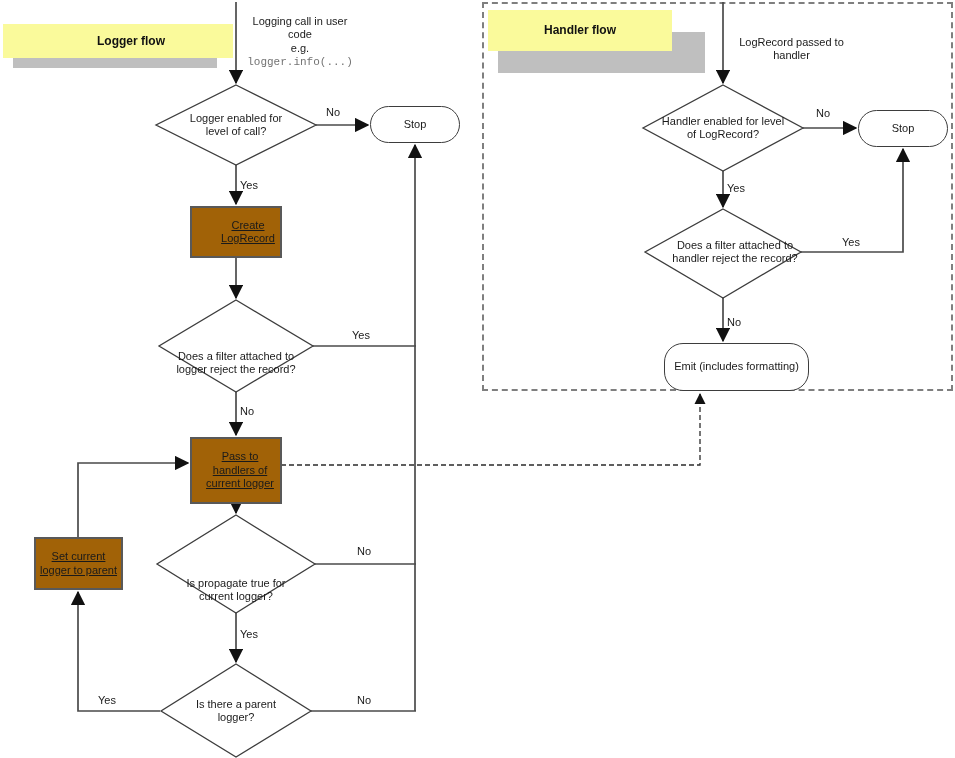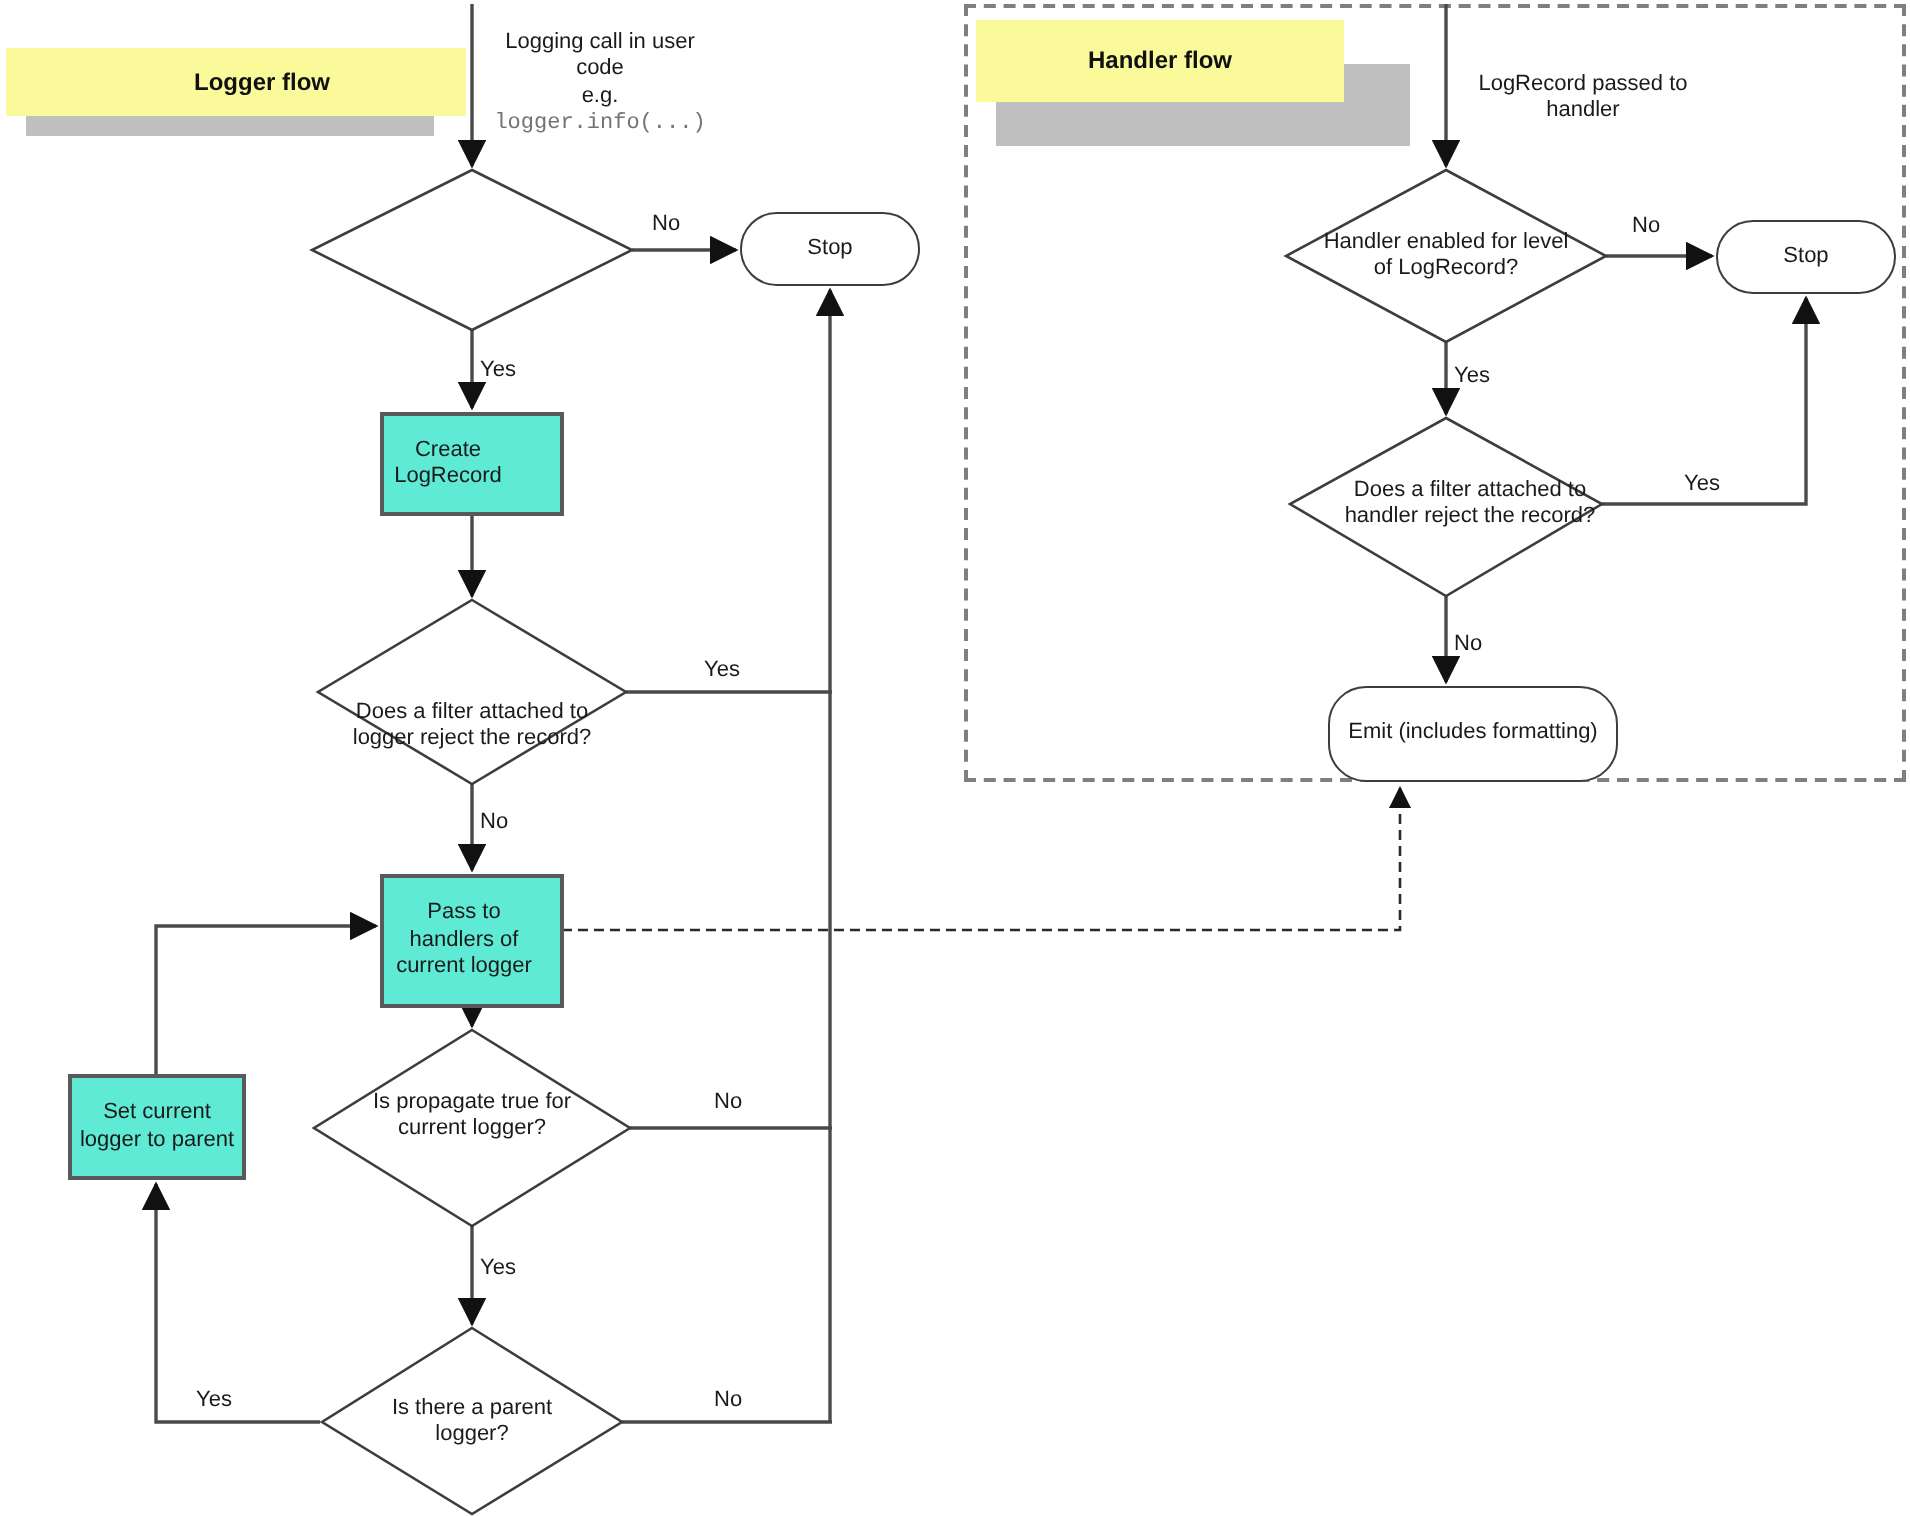--- a/index.html
+++ b/index.html
@@ -18,22 +18,22 @@
 
   
   .sticky-shadow{position:absolute;background:#bfbfbf;}
   .sticky{
     position:absolute;background:#fafa9b;display:flex;align-items:center;justify-content:center;
     font-weight:bold;font-size:12px;color:#111;
   }
 
   
   .node-rect{
-    position:absolute;background:#5eead4;border:2px solid #595959;box-sizing:border-box;
-    display:flex;align-items:center;justify-content:flex-start;text-align:center;
+    position:absolute;background:#a16207;border:2px solid #595959;box-sizing:border-box;
+    display:flex;align-items:center;justify-content:flex-end;text-align:center;text-decoration:underline;
   }
   
   .node-stadium{
     position:absolute;background:#ffffff;border:1.4px solid #3d3d3d;border-radius:19px;box-sizing:border-box;
     display:flex;align-items:center;justify-content:center;text-align:center;white-space:nowrap;
   }
 
   
   .dtext{
     position:absolute;display:flex;align-items:center;justify-content:center;text-align:center;
@@ -111,24 +111,27 @@
   <div class="start-note" style="left:240px;top:15px;width:120px;">
     <div>Logging call in user code</div>
     <div>e.g.</div>
     <div class="code">logger.info(...)</div>
   </div>
 
   <div class="start-note" style="left:729px;top:36px;width:125px;">
     <div>LogRecord passed to handler</div>
   </div>
 
+  <div class="dtext" style="left:156px;top:95px;width:160px;height:60px;">
+    <span style="max-width:112px;">Logger enabled for level of call?</span>
+  </div>
   <div class="dtext" style="left:156px;top:323px;width:160px;height:80px;">
     <span style="max-width:128px;">Does a filter attached to logger reject the record?</span>
   </div>
-  <div class="dtext" style="left:156px;top:528px;width:160px;height:60px;">
+  <div class="dtext" style="left:156px;top:560px;width:160px;height:60px;">
     <span style="max-width:118px;">Is propagate true for current logger?</span>
   </div>
   <div class="dtext" style="left:156px;top:681px;width:160px;height:60px;">
     <span style="max-width:103px;">Is there a parent logger?</span>
   </div>
 
   <div class="dtext" style="left:643px;top:98px;width:160px;height:60px;">
     <span style="max-width:132px;">Handler enabled for level of LogRecord?</span>
   </div>
   <div class="dtext" style="left:643px;top:212px;width:160px;height:80px;">

